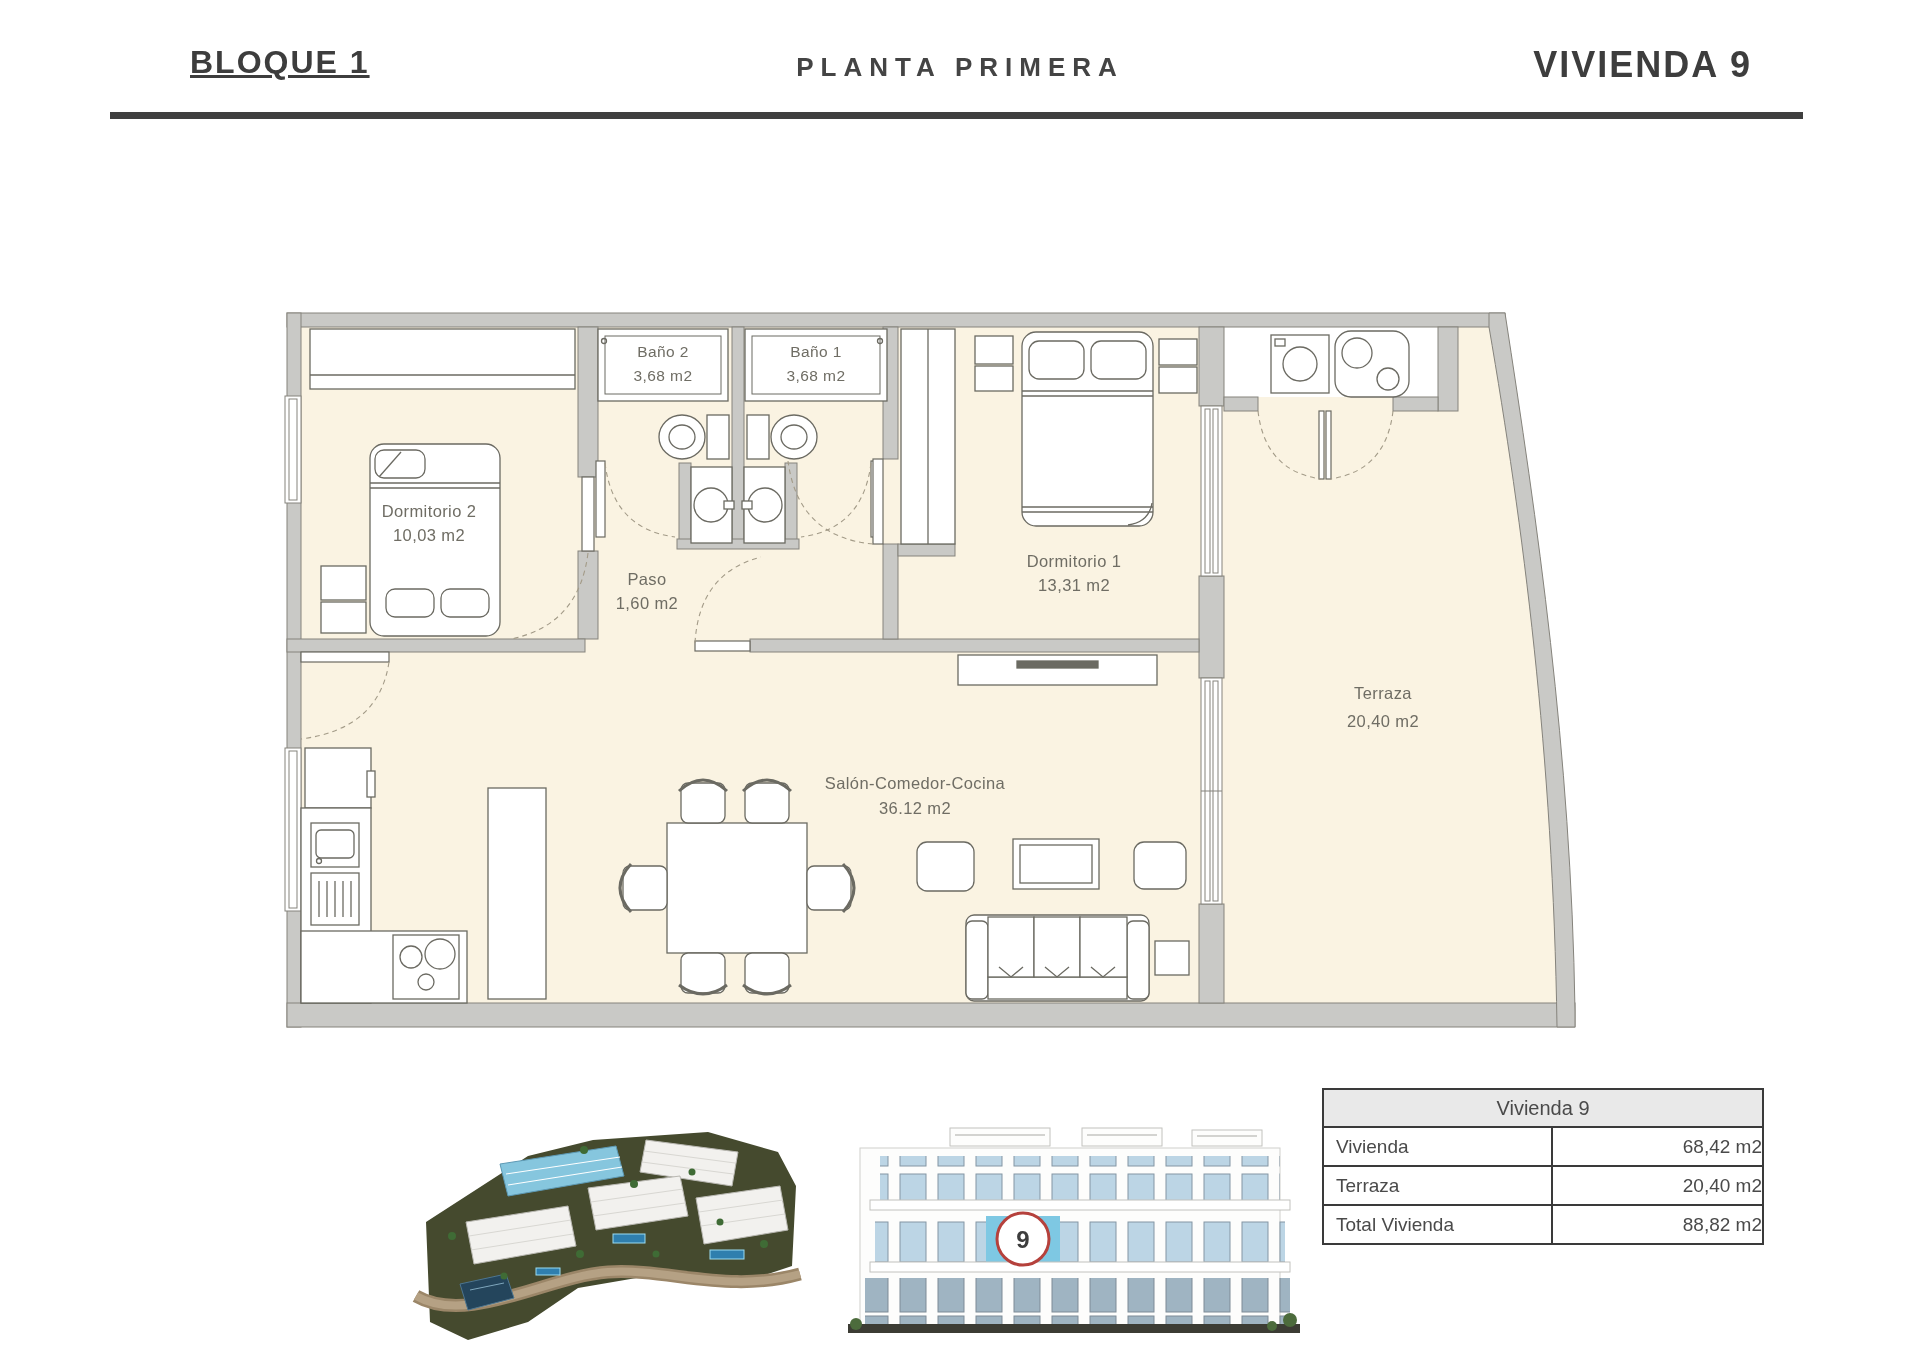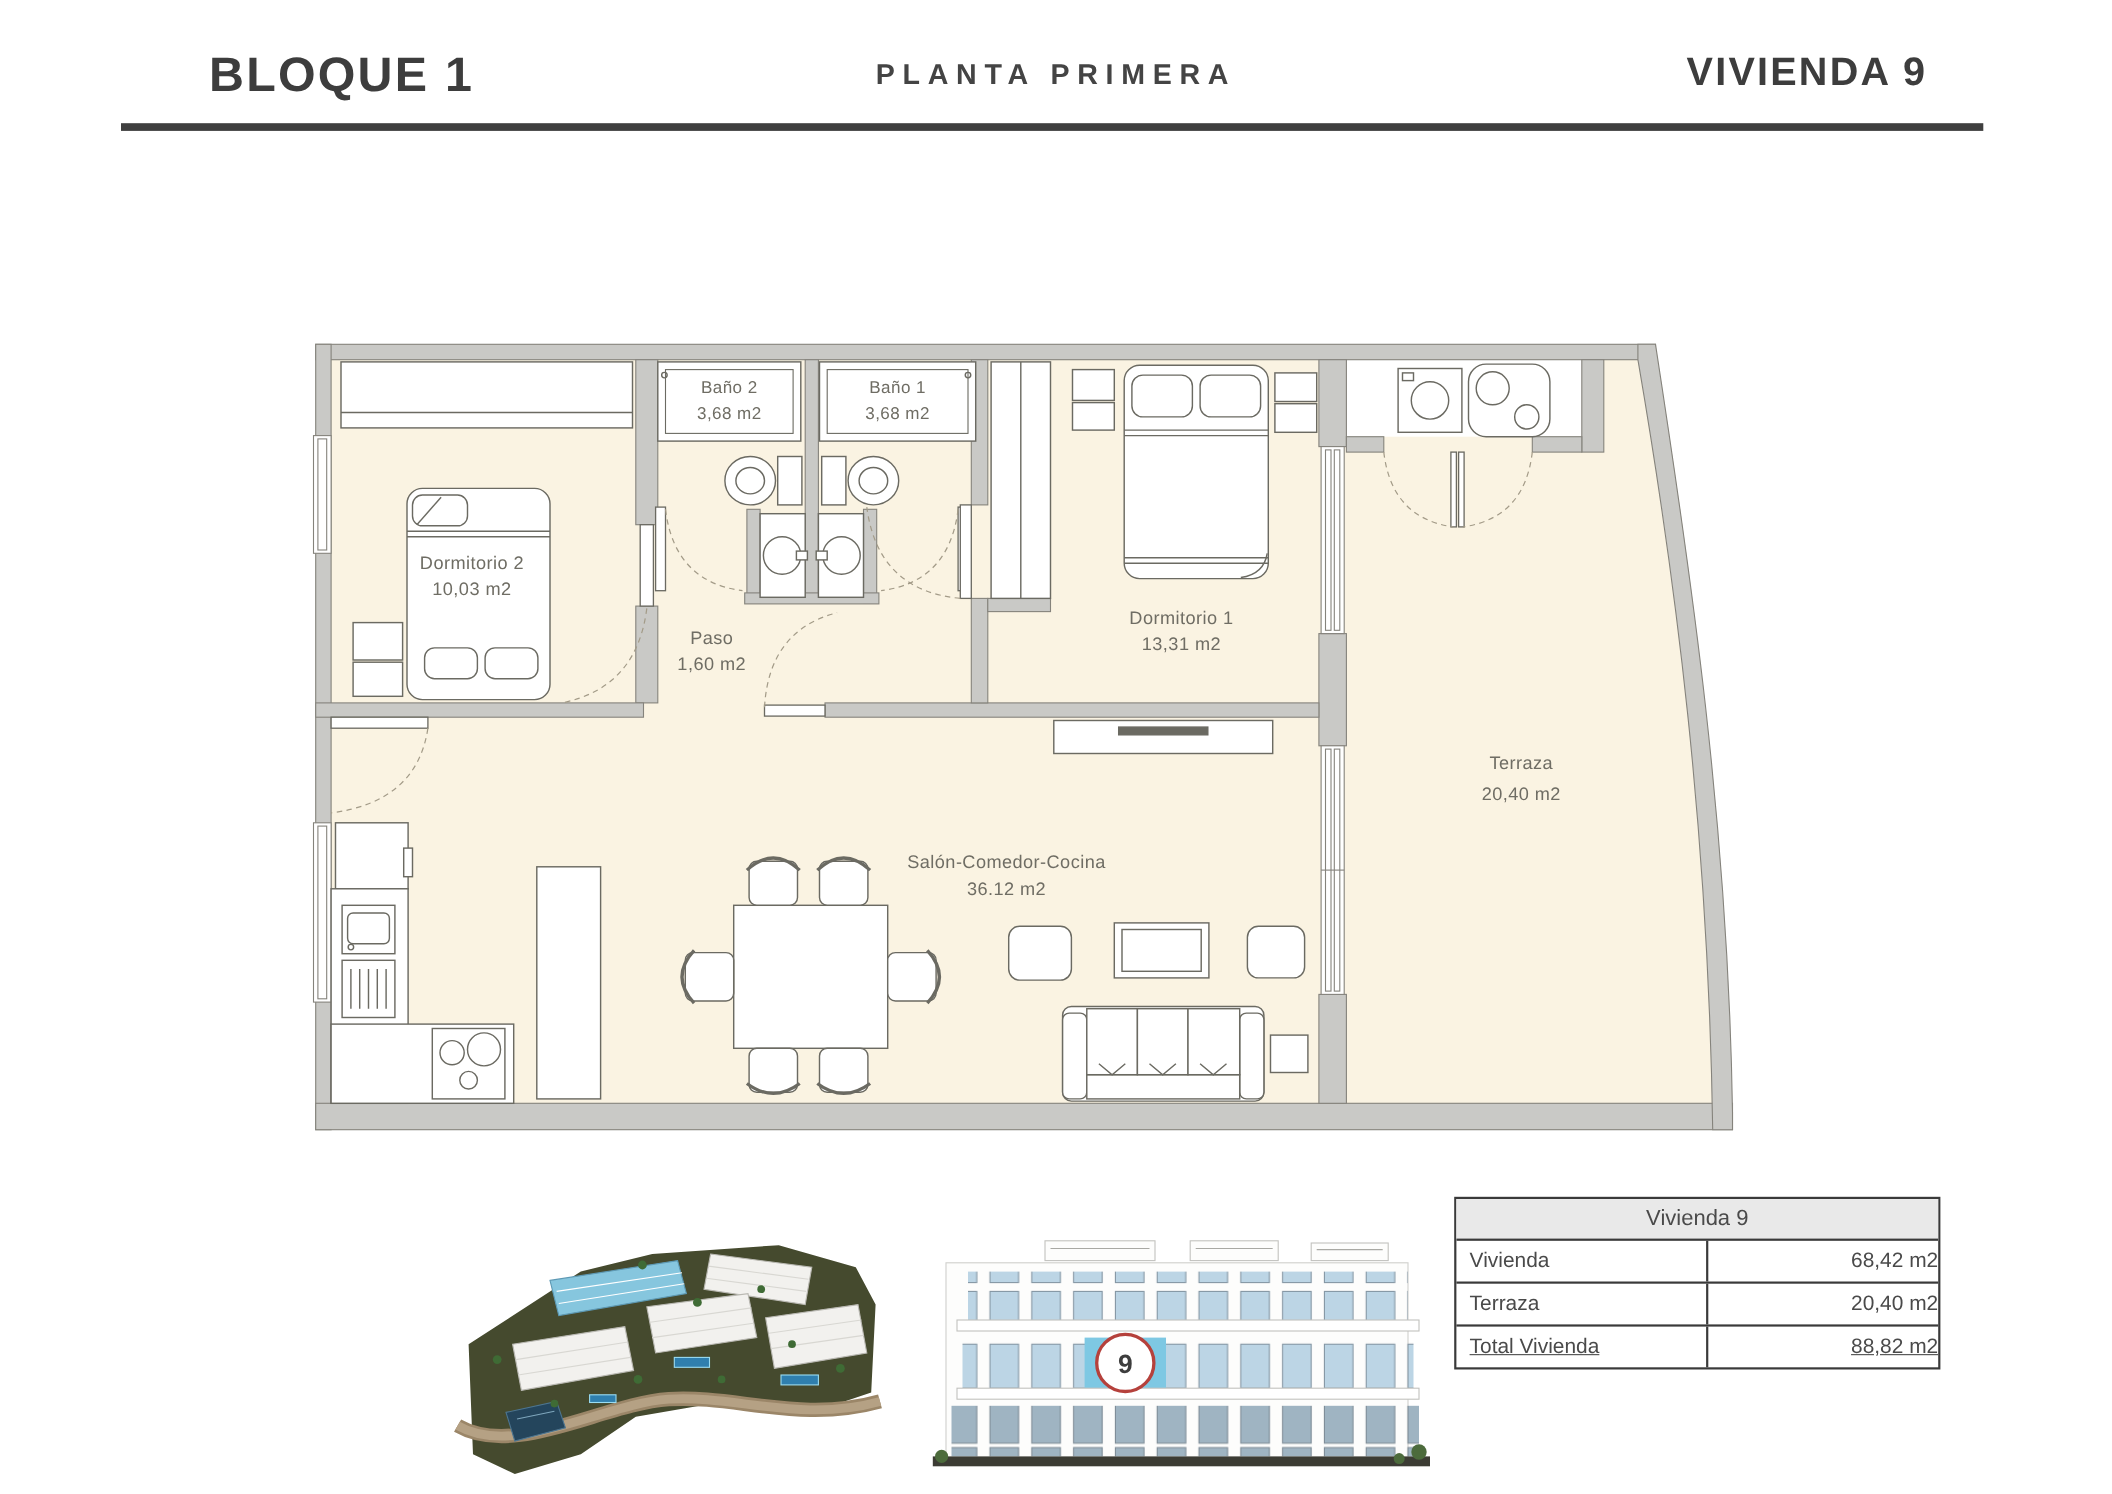--- a/index.html
+++ b/index.html
@@ -1,31 +1,31 @@
 <!DOCTYPE html>
 <html><head>
 <meta charset="utf-8">
 <style>
   html,body{margin:0;padding:0;}
   body{
     width:1920px;height:1358px;position:relative;background:#ffffff;
     font-family:"Liberation Sans",sans-serif;color:#3d3d3d;overflow:hidden;
   }
-  .hdr-left{position:absolute;left:190px;top:44px;font-size:44px;font-weight:bold;letter-spacing:2px;}
+  .hdr-left{position:absolute;left:190px;top:44px;font-size:32px;font-weight:bold;letter-spacing:2px;text-decoration:underline;}
   .hdr-center{position:absolute;left:50%;transform:translateX(-50%);top:52px;font-size:26px;font-weight:600;letter-spacing:7px;color:#444;}
   .hdr-right{position:absolute;right:168px;top:44px;font-size:36px;font-weight:bold;letter-spacing:2px;}
   .hdr-rule{position:absolute;left:110px;top:112px;width:1693px;height:7px;background:#3f3f3f;}
   svg text{font-family:"Liberation Sans",sans-serif;}
   .room-label{fill:#6f6d64;font-size:16.5px;letter-spacing:.4px;text-anchor:middle;}
   .room-label.sm{font-size:15.5px;}
   
   .sumtab{position:absolute;left:1322px;top:1088px;width:438px;border:2px solid #3a3a3a;background:#fff;font-size:19px;color:#4a4a4a;}
   .sumtab .tt{height:36px;line-height:36px;text-align:center;background:#e9e9e9;border-bottom:2px solid #3a3a3a;font-size:20px;}
   .sumtab .row{display:flex;height:37px;line-height:37px;border-bottom:2px solid #3a3a3a;gap:16px;}
-  .sumtab .row:last-child{border-bottom:none;text-decoration:underline;}
+  .sumtab .row:last-child{border-bottom:none;}
   .sumtab .cl{width:49%;padding-left:12px;border-right:2px solid #3a3a3a;}
   .sumtab .cv{flex:1;text-align:right;}
 </style>
 </head>
 <body>
 
 <div class="hdr-left">BLOQUE 1</div>
 <div class="hdr-center">PLANTA PRIMERA</div>
 <div class="hdr-right">VIVIENDA 9</div>
 <div class="hdr-rule"></div>

